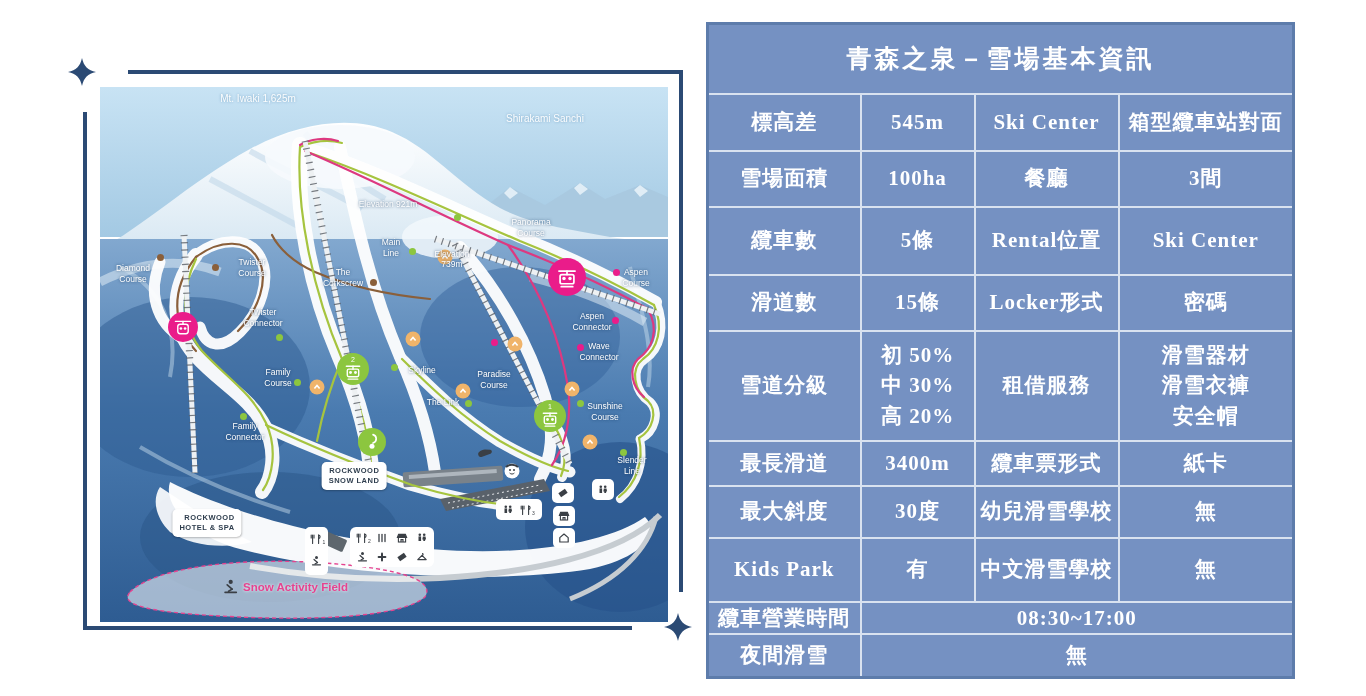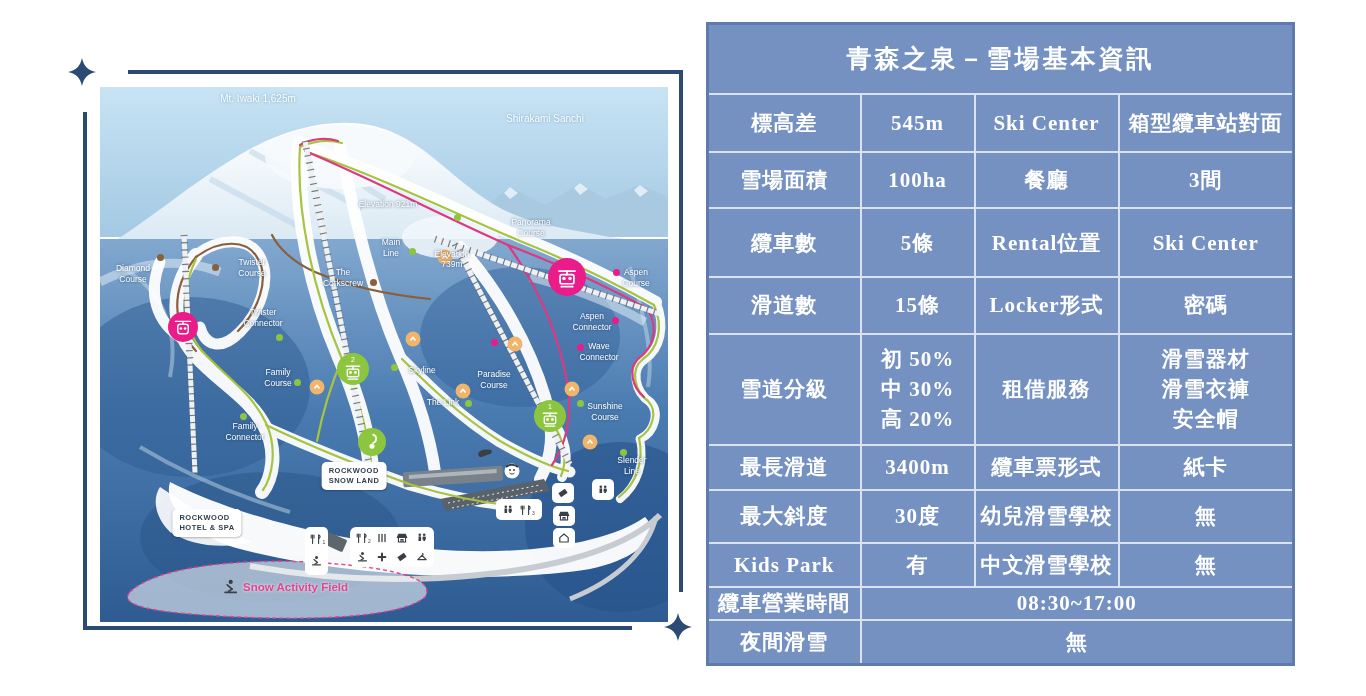--- a/index.html
+++ b/index.html
@@ -19,36 +19,36 @@
             white-space:pre-line;text-shadow:0 0 3px rgba(20,55,95,.8);}
   .tdot{position:absolute;width:7px;height:7px;border-radius:50%;}
   .dot-green{background:#8cc63f}.dot-pink{background:#ea1c8a}.dot-brown{background:#8a5f3a}
   .geolabel{position:absolute;transform:translateX(-50%);color:#fff;opacity:.95;
             font:10px/1.2 "Liberation Sans",sans-serif;text-shadow:0 0 3px rgba(90,140,180,.8);}
   .elev{position:absolute;transform:translateX(-50%);color:#fff;
         font:8.5px/1.2 "Liberation Sans",sans-serif;text-align:center;white-space:pre-line;
         text-shadow:0 0 3px rgba(20,55,95,.8);}
   .facbox{position:absolute;transform:translateX(-50%);background:#fff;border-radius:5px;
           padding:4px 7px;font:bold 7.5px/1.35 "Liberation Sans",sans-serif;color:#2f3e4e;
-          text-align:left;letter-spacing:.5px;white-space:pre-line;
+          text-align:right;letter-spacing:.5px;white-space:pre-line;
           box-shadow:0 1px 2px rgba(0,0,0,.25);}
   .activity{position:absolute;color:#e5438f;font:600 11.5px "Liberation Sans",sans-serif;
             text-shadow:0 0 3px rgba(255,255,255,.9);}
 
   
   table.info{position:absolute;left:706px;top:22px;width:586px;height:644px;
              border-collapse:collapse;table-layout:fixed;background:#7591c2;
              border:3px solid #5d7cab;color:#fff;
              font-family:"Liberation Serif","DejaVu Serif",serif;}
   table.info td{border:2px solid #d9e2f0;text-align:center;vertical-align:middle;
                 font-size:21px;line-height:1.45;letter-spacing:1px;white-space:pre-line;
                 padding:0 2px;overflow:hidden;font-weight:bold;}
   table.info td.title{font-size:25px;letter-spacing:3px;}
   tr.h70{height:70px}tr.h57{height:57px}tr.h56{height:56px}tr.h60{height:68px}
-  tr.h110{height:110px}tr.h45{height:45px}tr.h52{height:52px}tr.h48{height:44px}
+  tr.h110{height:110px}tr.h45{height:45px}tr.h52{height:52px}tr.h48{height:64px}
   tr.h46{height:30px}tr.h44{height:44px}
 </style>
 </head>
 <body>
 
 <div class="frameline" style="left:128px;top:70px;width:555px;height:4px;"></div>
 <div class="frameline" style="left:679px;top:70px;width:4px;height:522px;"></div>
 <div class="frameline" style="left:83px;top:112px;width:4px;height:518px;"></div>
 <div class="frameline" style="left:83px;top:626px;width:549px;height:4px;"></div>
 <svg class="sparkle" style="left:68px;top:58px;" viewBox="0 0 24 24">

